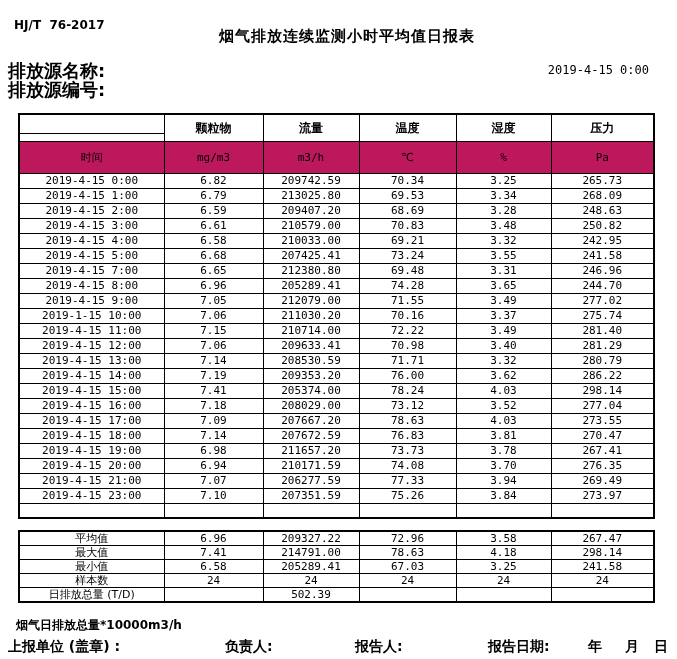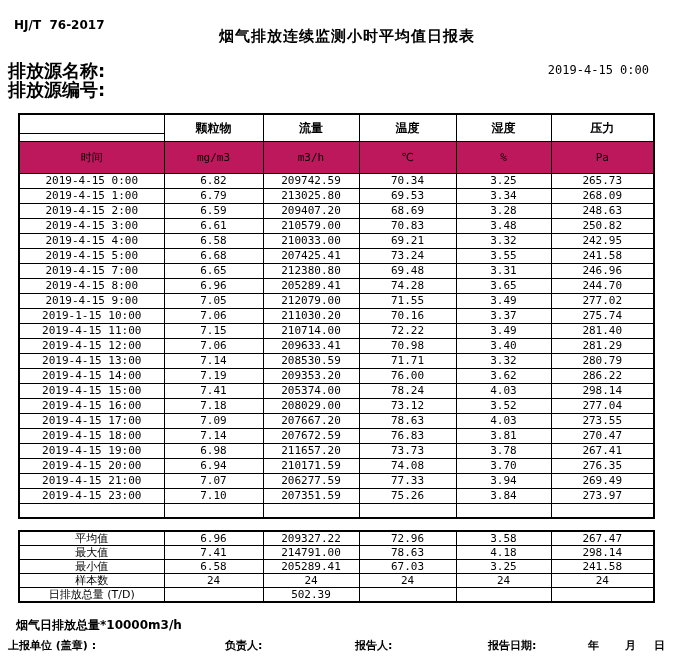--- a/index.html
+++ b/index.html
@@ -59,21 +59,21 @@
   #summary-table td { height: 14px; line-height: 13px; }
   #summary-table td:first-child {
     font-family: "DejaVu Sans", "Liberation Sans", sans-serif;
   }
   .empty-row td { height: 15px; }
   .note {
     position: absolute; left: 16px; top: 617px;
     font-size: 12px; font-weight: bold;
   }
   .sig { position: absolute; left: 0; top: 638px; width: 100%; height: 16px;
-    font-size: 11px; font-weight: bold; }
+    font-size: 14px; font-weight: bold; }
   .sig span { position: absolute; white-space: nowrap; }
   .sig-unit   { left: 8px; }
   .sig-person { left: 225px; }
   .sig-report { left: 355px; }
   .sig-date   { left: 488px; }
   .sig-year   { left: 588px; }
   .sig-month  { left: 625px; }
   .sig-day    { left: 654px; }
 </style>
 </head>

